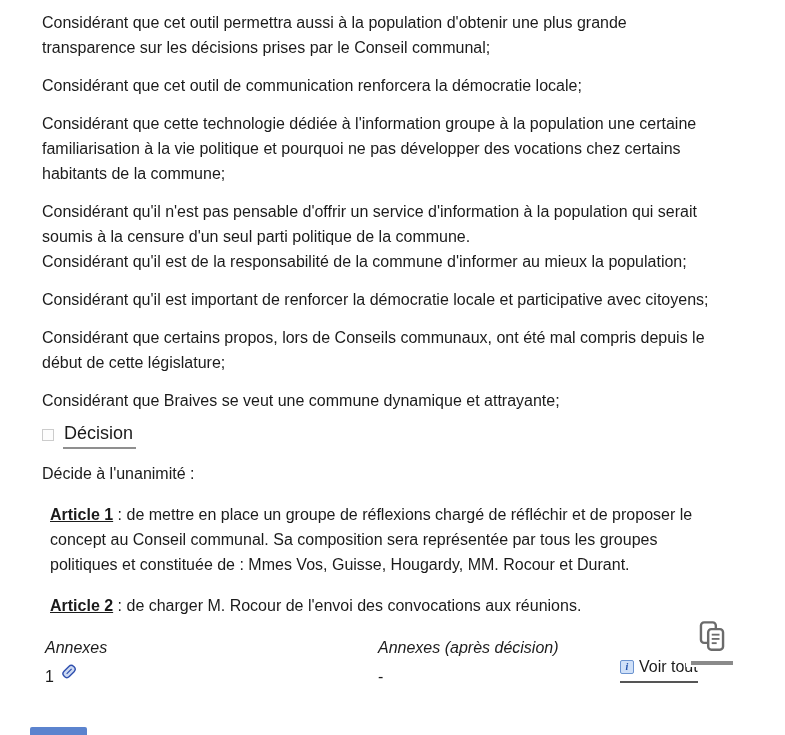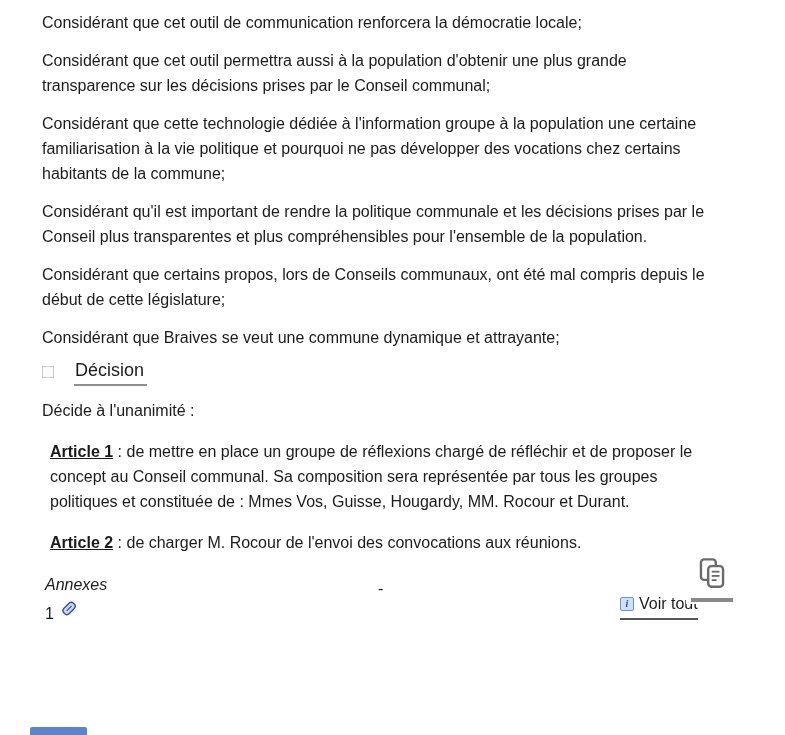--- a/index.html
+++ b/index.html
@@ -21,21 +21,21 @@
   .considerants p {
     white-space: pre-line;
     margin: 0 0 13px 0;
     width: 672px;
   }
   .considerants p:last-child { margin-bottom: 8px; }
 
   .decision-header {
     display: flex;
     align-items: center;
-    gap: 20px;
+    gap: 9px;
     margin: 1px 0 0 0;
   }
   .decision-checkbox {
     width: 12px; height: 12px;
     border: 1px solid #cccccc;
     background: #fdfdfd;
     flex: 0 0 auto;
   }
   .decision-title {
     font-size: 18px;
@@ -108,29 +108,31 @@
     border-radius: 2px 2px 0 0;
   }
 </style>
 </head>
 <body>
 
 <div class="content">
 
   <div class="considerants">
 
+      <p>Considérant que cet outil permettra aussi à la population d'obtenir une plus grande transparence sur les décisions prises par le Conseil communal;</p>
+
       <p>Considérant que cet outil de communication renforcera la démocratie locale;</p>
-
-      <p>Considérant que cet outil permettra aussi à la population d'obtenir une plus grande transparence sur les décisions prises par le Conseil communal;</p>
 
       <p>Considérant que cette technologie dédiée à l'information groupe à la population une certaine familiarisation à la vie politique et pourquoi ne pas développer des vocations chez certains habitants de la commune;</p>
 
+      <p>Considérant qu'il n'est pas pensable d'offrir un service d'information à la population qui serait soumis à la censure d'un seul parti politique de la commune.
+Considérant qu'il est de la responsabilité de la commune d'informer au mieux la population;</p>
 
+      <p>Considérant qu'il est important de renforcer la démocratie locale et participative avec citoyens;</p>
 
-      <p>Considérant qu'il est important de rendre la politique communale et les décisions prises par le Conseil plus transparentes et plus compréhensibles pour l'ensemble de la population.</p>
 
       <p>Considérant que certains propos, lors de Conseils communaux, ont été mal compris depuis le début de cette législature;</p>
 
       <p>Considérant que Braives se veut une commune dynamique et attrayante;</p>
     </div>
 
   <div class="decision-header">
     <span class="decision-checkbox"></span>
     <span class="decision-title">Décision</span>
   </div>
@@ -155,20 +157,21 @@
             <g transform="rotate(45 10 9.5)">
               <rect x="6.3" y="1.2" width="7.4" height="13.6" rx="3.4" fill="#ccd9f2" stroke="#2f4fae" stroke-width="1.4"></rect>
               <line x1="10" y1="4.4" x2="10" y2="11.4" stroke="#2f4fae" stroke-width="1.2"></line>
             </g>
           </svg>
         </span>
       </div>
     </div>
 
     <div class="after-col">
+      <div class="footer-label">Annexes (après décision)</div>
       <div class="after-value">-</div>
     </div>
 
     <div class="voir-link">
       <span class="info-glyph">i</span>
       <span>Voir tout</span>
     </div>
 
     <div class="copy-block">
       <span>

